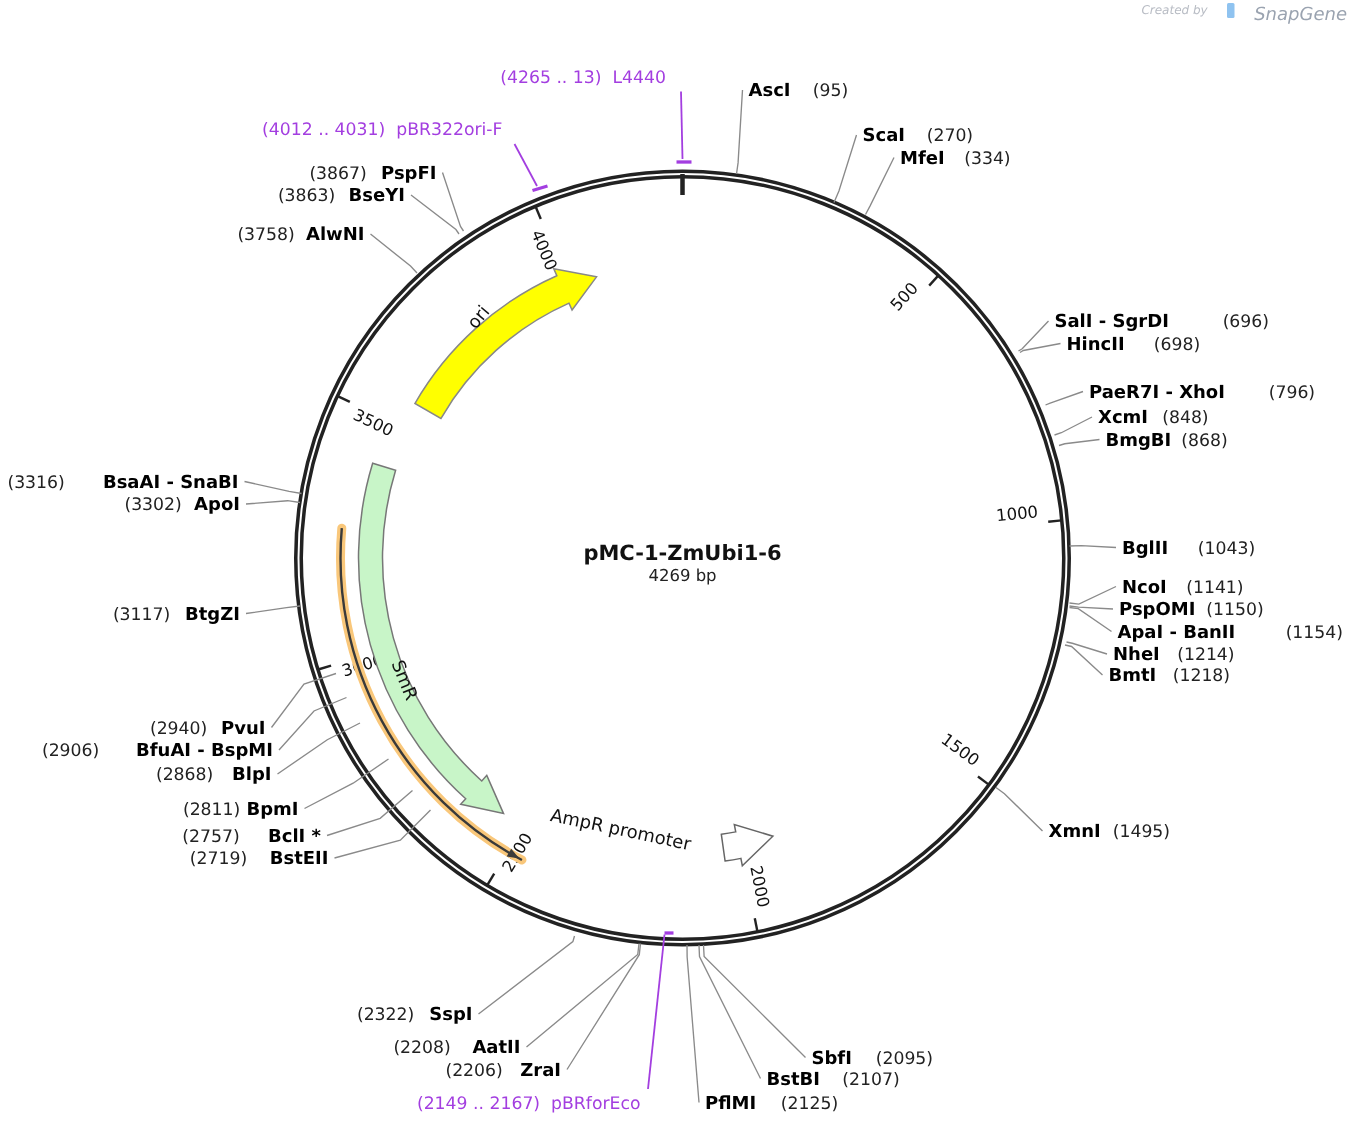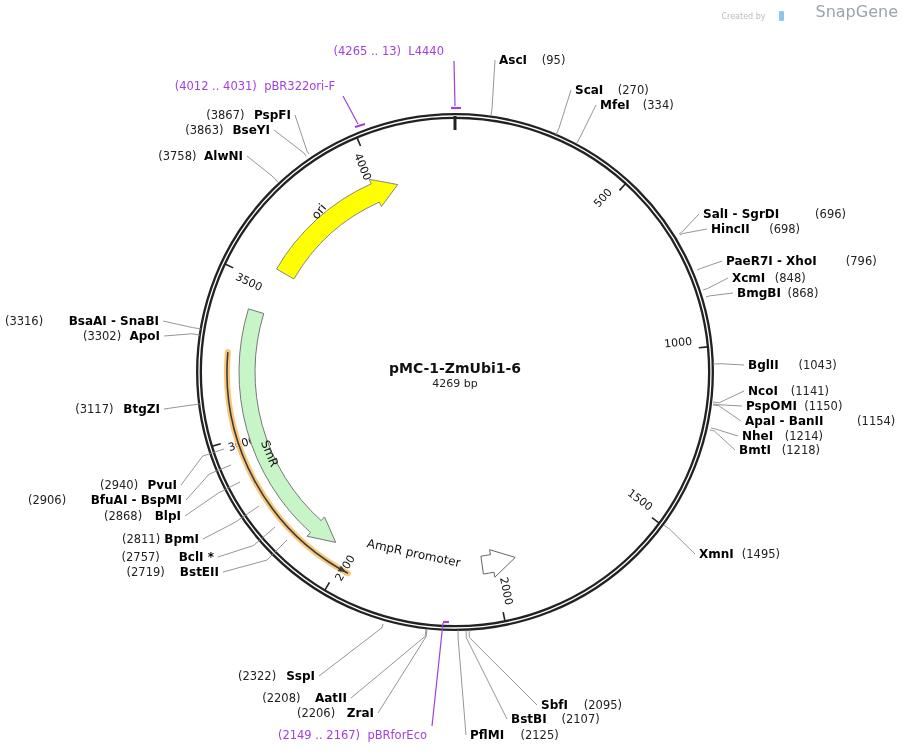--- a/index.html
+++ b/index.html
@@ -1,19 +1,19 @@
 <!DOCTYPE html>
 <html><head>
 <meta charset="utf-8">
 <style>
   html, body { margin:0; padding:0; background:#ffffff; }
   body { width:902px; height:753px; position:relative; overflow:hidden; font-family:"DejaVu Sans", sans-serif; }
   #map { position:absolute; left:0; top:0; }
-  .credit { position:absolute; right:4px; top:2px; font-size:8px; color:#b8bcc4; font-family:"DejaVu Sans", sans-serif; display:flex; align-items:flex-end; gap:13px; }
-  .credit .brand { font-size:16px; color:#9aa3b0;margin-left:19px; }
+  .credit { position:absolute; right:4px; top:2px; font-size:8px; color:#b8bcc4; font-family:"DejaVu Sans", sans-serif; display:flex; align-items:flex-start; gap:13px;font-style:italic; }
+  .credit .brand { font-size:12px; color:#9aa3b0; }
   .credit .logo { width:5px; height:10px; background:#8fc3f0; border-radius:1px; }
   .enz-name { font-weight:bold; font-size:12px; fill:#000; }
   .enz-pos { font-size:11.5px; fill:#222; }
   .primer { font-size:11.5px; fill:#a33ee0; }
   .tick-lbl { font-size:11px; fill:#111; }
   .title { font-weight:bold; font-size:14px; fill:#111; }
   .sub { font-size:11px; fill:#222; }
   .feat-lbl { font-size:12px; fill:#111; }
 </style>
 </head>

